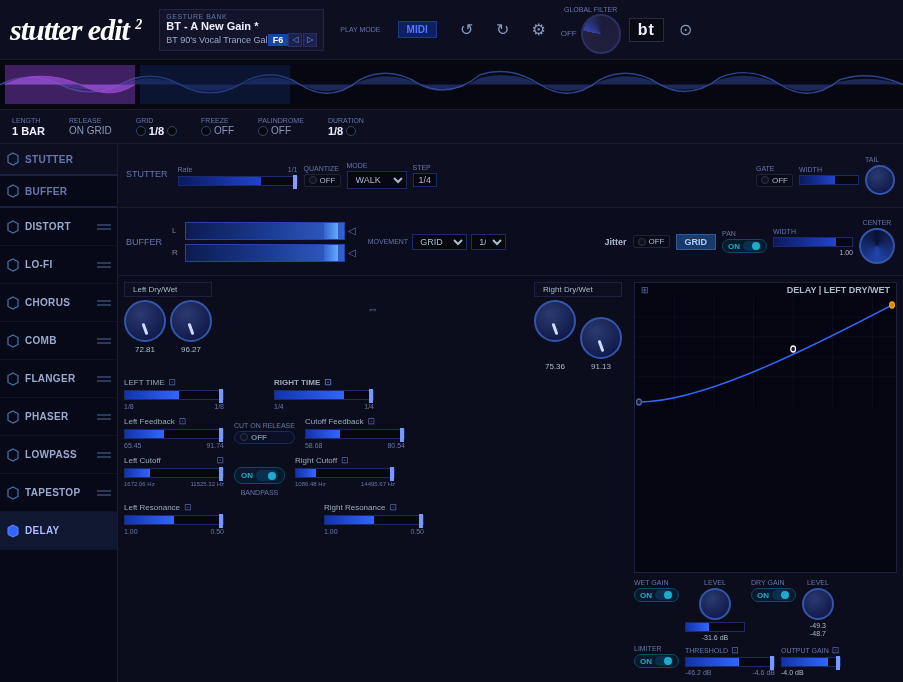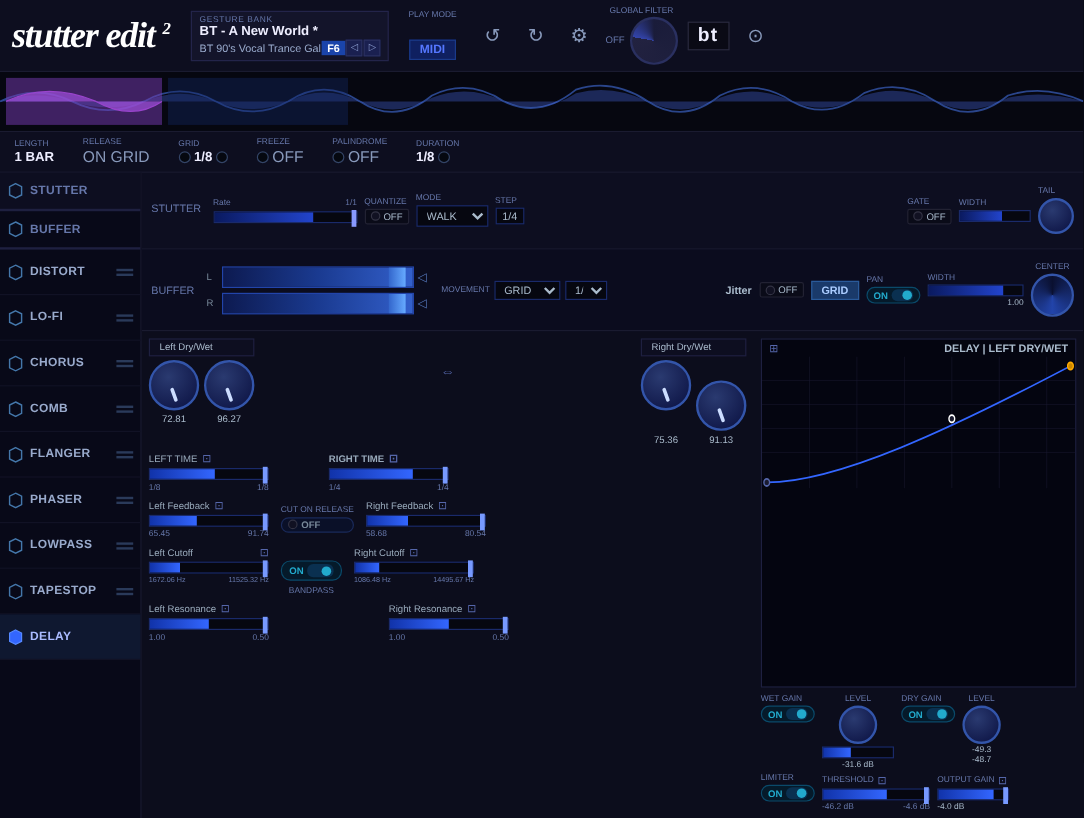--- a/index.html
+++ b/index.html
@@ -106,21 +106,21 @@
       display: flex;
       align-items: center;
       justify-content: center;
       font-size: 8px;
       cursor: pointer;
       color: #8899cc;
     }
 
     .header-mid {
       display: flex;
-      flex-direction: column;
+      flex-direction: row;
       align-items: center;
       margin: 0 8px;
       gap: 17px;
     }
 
     .play-mode-lbl {
       font-size: 7px;
       color: #6677aa;
       text-transform: uppercase;
     }
@@ -230,21 +230,21 @@
       text-transform: uppercase;
     }
 
     .t-val {
       font-size: 11px;
       color: #eef;
       font-weight: bold;
     }
 
     .t-sub {
-      font-size: 13px;
+      font-size: 10px;
       color: #8899bb;
     }
 
     .t-tog {
       display: flex;
       align-items: center;
       gap: 3px;
     }
 
     .tog-circle {
@@ -912,21 +912,21 @@
 <div class="full-app">
 
   <div class="top-header">
     <div class="app-title">
       <span>stutter edit</span>
       <sup>2</sup>
     </div>
 
     <div class="gesture-bank-box">
       <span class="gb-label">Gesture Bank</span>
-      <div class="gb-name">BT - A New World *</div>
+      <div class="gb-name">BT - A New Gain *</div>
       <div class="gb-preset-row">
         <span class="gb-preset-name">BT 90's Vocal Trance Gal</span>
         <span class="gb-f6">F6</span>
         <div class="gb-arrows">
           <div class="gb-arrow">◁</div>
           <div class="gb-arrow">▷</div>
         </div>
       </div>
     </div>
 
@@ -1339,21 +1339,21 @@
             <div class="cut-on-release">
               <span class="cor-lbl">Cut on release</span>
               <div class="off-tog2">
                 <div class="off-tog2-dot"></div>
                 <span class="off-tog2-lbl">OFF</span>
               </div>
             </div>
 
             <div class="col-flex">
               <div class="row-flex" style="align-items:center;gap:4px;">
-                <span style="font-size:8px;color:#99aabb;">Right Feedback</span>
+                <span style="font-size:8px;color:#99aabb;">Cutoff Feedback</span>
                 <span style="font-size:9px;color:#5566aa;">⊡</span>
               </div>
               <div class="big-slider" style="width:100px;">
                 <div class="big-slider-fill" style="width:35%;"></div>
                 <div class="big-slider-thumb"></div>
               </div>
               <div class="val-pair" style="width:100px;">
                 <span>58.68</span>
                 <span>80.54</span>
               </div>

